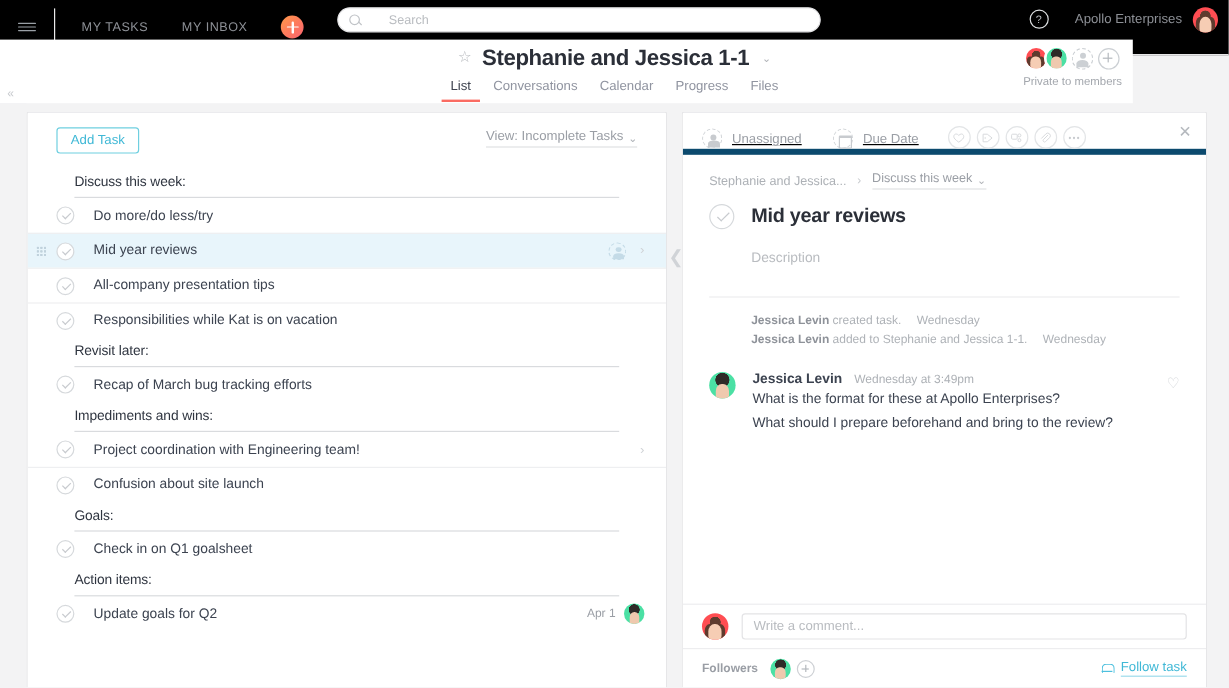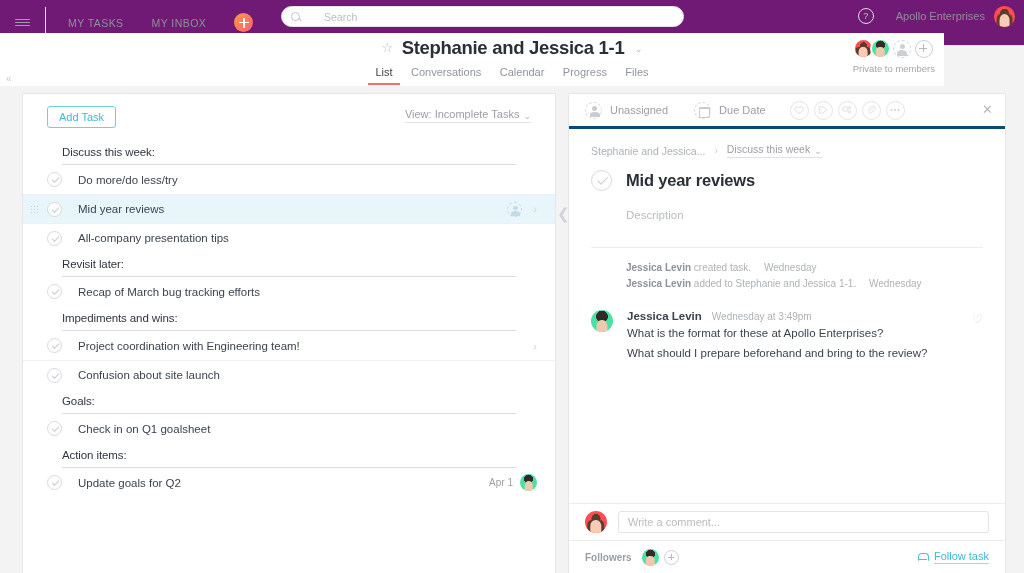--- a/index.html
+++ b/index.html
@@ -8,21 +8,21 @@
     font-family: "Liberation Sans", sans-serif;
     background: #f2f2f3;
     overflow: hidden;
     -webkit-font-smoothing: antialiased;
   }
   .app { position: relative; width: 1024px; height: 573px; background: #f3f3f4; }
 
   
   .topbar {
     position: absolute; left:0; top:0; width:1024px; height:46px;
-    background:#701a75; border-bottom:1px solid #e8e8e9;
+    background:#000000; border-bottom:1px solid #e8e8e9;
     display:flex; align-items:center;
   }
   .hamburger {
     width:46px; height:32px; display:flex; align-items:center; justify-content:center;
     border-right:1px solid #ebebec; cursor:pointer;
   }
   .hamburger span { display:block; width:15px; height:1.6px; background:#9aa0a6; margin:1.6px 0; border-radius:1px; }
   .topnav { display:flex; align-items:center; gap:0px; padding-left:8px; }
   .topnav a {
     font-size:10.5px; color:#8d9096; letter-spacing:.45px; text-decoration:none;
@@ -193,22 +193,22 @@
     position:absolute; left:1px; top:112px; color:#d0d3d7; font-size:15px; cursor:pointer;
   }
 
   
   .detail {
     position:absolute; left:568px; top:93px; width:438px; height:480px;
     background:#fff; border:1px solid #e6e6e8; border-bottom:none; border-radius:2px 2px 0 0;
     overflow:hidden;
   }
   .detail-toolbar {
-    height:35px; border-bottom:3px solid #0c4a6e; display:flex; align-items:center;
-    padding-left:16px; position:relative;
+    height:35px; border-bottom:5px solid #0c4a6e; display:flex; align-items:flex-end;
+    padding-left:16px; position:relative;text-decoration:underline;
   }
   .assign-chip, .date-chip { display:flex; align-items:center; cursor:pointer; }
   .chip-icon-dash {
     width:17px; height:17px; border-radius:50%; border:1.2px dashed #d5d8db;
     position:relative; flex:none;
   }
   .chip-icon-dash.person:before { content:""; position:absolute; left:6px; top:3.5px; width:5px; height:5px; border-radius:50%; background:#c8cbcf; }
   .chip-icon-dash.person:after  { content:""; position:absolute; left:3.6px; top:9.3px; width:10px; height:5.5px; border-radius:50% 50% 0 0; background:#c8cbcf; }
   .chip-icon-dash.cal:before {
     content:""; position:absolute; left:4px; top:4.5px; width:9px; height:8px;
@@ -366,20 +366,24 @@
       <div class="drag-handle"></div>
       <div class="check"></div>
       <div class="task-name">Mid year reviews</div>
       <div class="assignee-dash"></div>
       <div class="row-chevron">›</div>
     </div>
     <div class="task-row">
       <div class="check"></div>
       <div class="task-name">All-company presentation tips</div>
     </div>
+    <div class="task-row">
+      <div class="check"></div>
+      <div class="task-name">Responsibilities while Kat is on vacation</div>
+    </div>
 
     <div class="section-head">Revisit later:</div>
     <div class="task-row">
       <div class="check"></div>
       <div class="task-name">Recap of March bug tracking efforts</div>
     </div>
 
     <div class="section-head">Impediments and wins:</div>
     <div class="task-row">
       <div class="check"></div>

